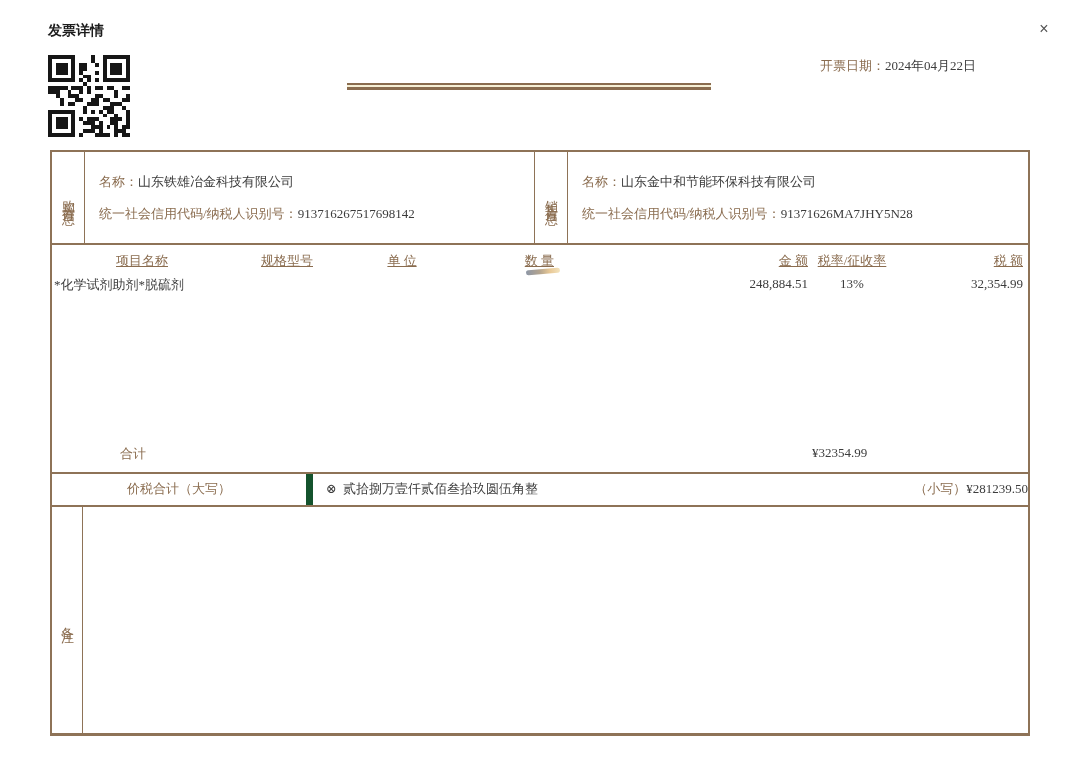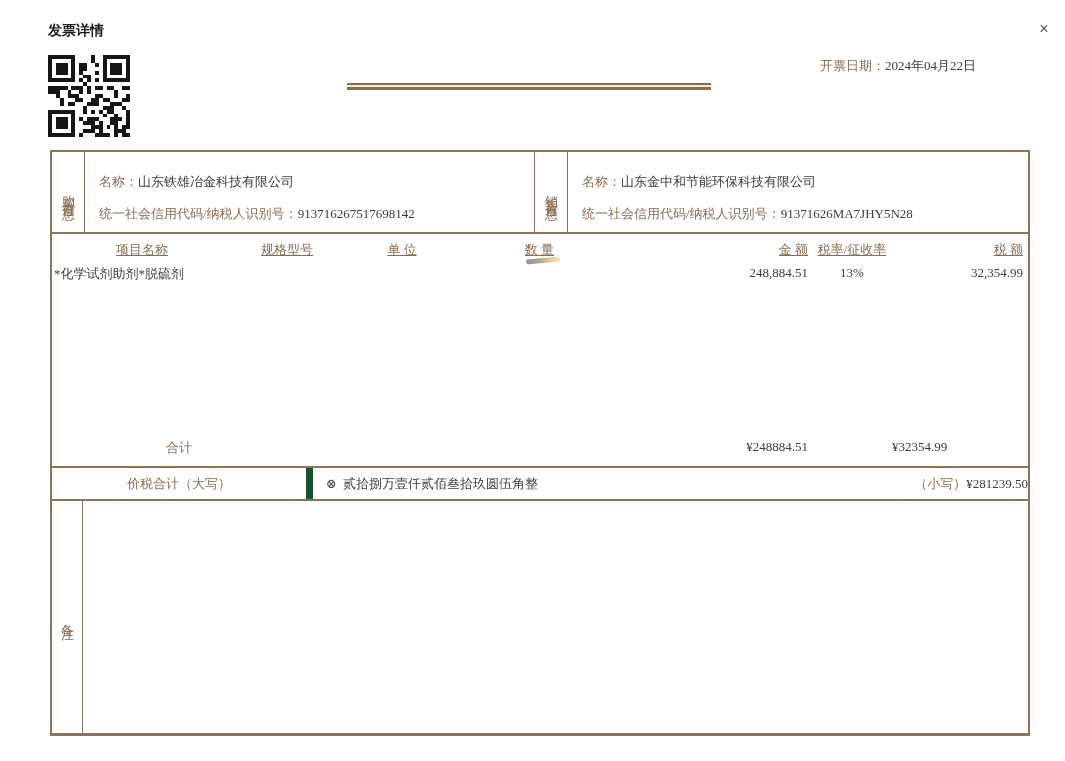--- a/index.html
+++ b/index.html
@@ -23,21 +23,21 @@
   .meta { position:absolute; left:820px; top:57px; font-size:13px; }
   .meta-row { margin-bottom:17px; white-space:nowrap; }
   .lab { color:#8a6c4f; }
   .val { color:#3c3c3c; }
 
   .invoice-box { position:absolute; left:50px; top:150px; width:980px; height:586px;
               border:2px solid #8e7357; border-bottom-width:3px; display:flex; flex-direction:column;
               font-size:13px; background:#fff; }
 
   
-  .parties { height:82px; display:flex; border-bottom:2px solid #8e7357; }
+  .parties { height:93px; display:flex; border-bottom:2px solid #8e7357; }
   .vlabel-cell { width:33px; display:flex; align-items:center; justify-content:center;
               border-right:1px solid #8e7357; }
   .vlabel { writing-mode:vertical-lr; text-orientation:upright; color:#8a6c4f;
               letter-spacing:3px; font-size:13px; }
   .party-content { padding:21px 0 0 14px; }
   .party-content .line1 { margin-bottom:14px; white-space:nowrap; }
   .buyer-content { width:450px; border-right:1px solid #8e7357; }
   .seller-content { flex:1; }
 
   
@@ -46,21 +46,21 @@
   .items-header { padding-top:7px; color:#8a6c4f;text-decoration:underline; }
   .items-header > div { white-space:nowrap; }
   .h-c { text-align:center; } .h-r4 { text-align:right; padding-right:8px; position:relative; }
   .h-r5 { text-align:right; padding-right:4px; } .h-r7 { text-align:right; padding-right:5px; }
   .item-row { margin-top:6px; color:#3c3c3c; }
   .i-name { padding-left:2px; white-space:nowrap; }
   .i-amt { text-align:right; padding-right:4px; }
   .i-rate { text-align:center; }
   .i-tax { text-align:right; padding-right:5px; }
   .total-row { margin-top:auto; margin-bottom:9px; }
-  .t-label { color:#8a6c4f; padding-left:114px; }
+  .t-label { color:#8a6c4f; padding-left:68px; }
   .t-amt { color:#3c3c3c; text-align:right; padding-right:4px; }
   .t-tax { color:#3c3c3c; text-align:left; padding-right:21px; }
 
   .cursor-artifact { position:absolute; top:17px; right:2px; width:34px; height:5px;
               border-radius:3px; transform:rotate(-5deg);
               background:linear-gradient(90deg,#8d96a6 0%,#b3a48f 40%,#e8c896 70%,#f3e3bd 100%); }
 
   
   .summary { height:33px; display:flex; align-items:center; border-bottom:2px solid #8e7357; }
   .summary-label { width:261px; text-align:center; color:#8a6c4f; border-right:7px solid #14532d;
@@ -358,21 +358,20 @@
       <div class="i-amt">248,884.51</div>
       <div class="i-rate">13%</div>
       <div class="i-tax">32,354.99</div>
     </div>
 
     <div class="igrid total-row">
       <div class="t-label">合计</div>
       <div></div>
         <div></div>
         <div></div>
-      <div class="t-amt">¥248884.51</div>
       <div></div>
       <div class="t-tax">¥32354.99</div>
     </div>
   </div>
 
   <div class="summary">
     <div class="summary-label">价税合计（大写）</div>
     <div class="summary-words">
       <span class="sym">⊗</span><span>贰拾捌万壹仟贰佰叁拾玖圆伍角整</span>
     </div>

